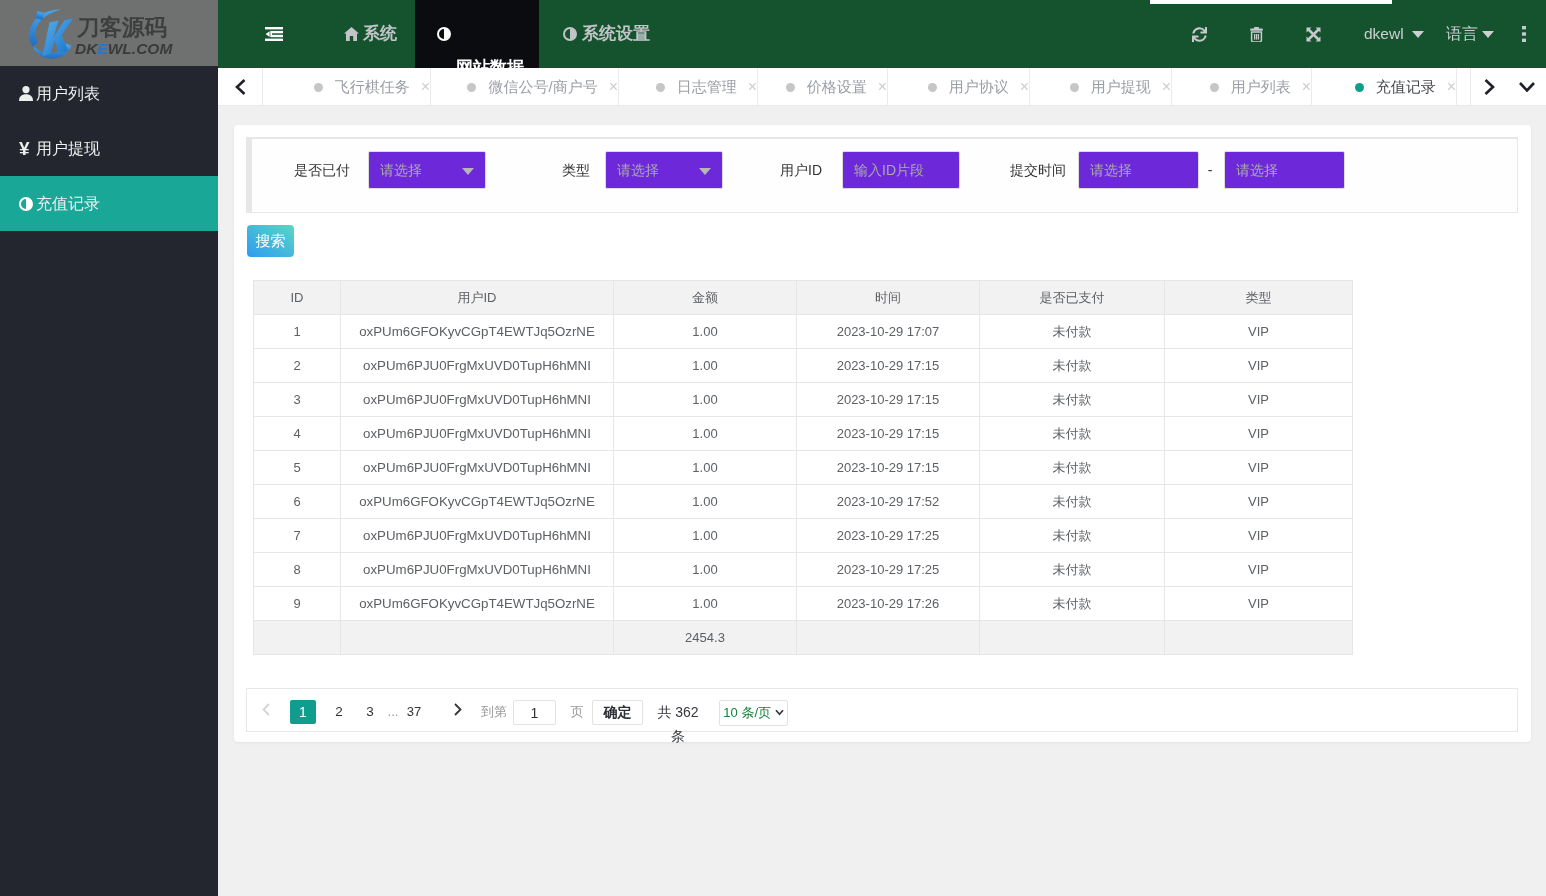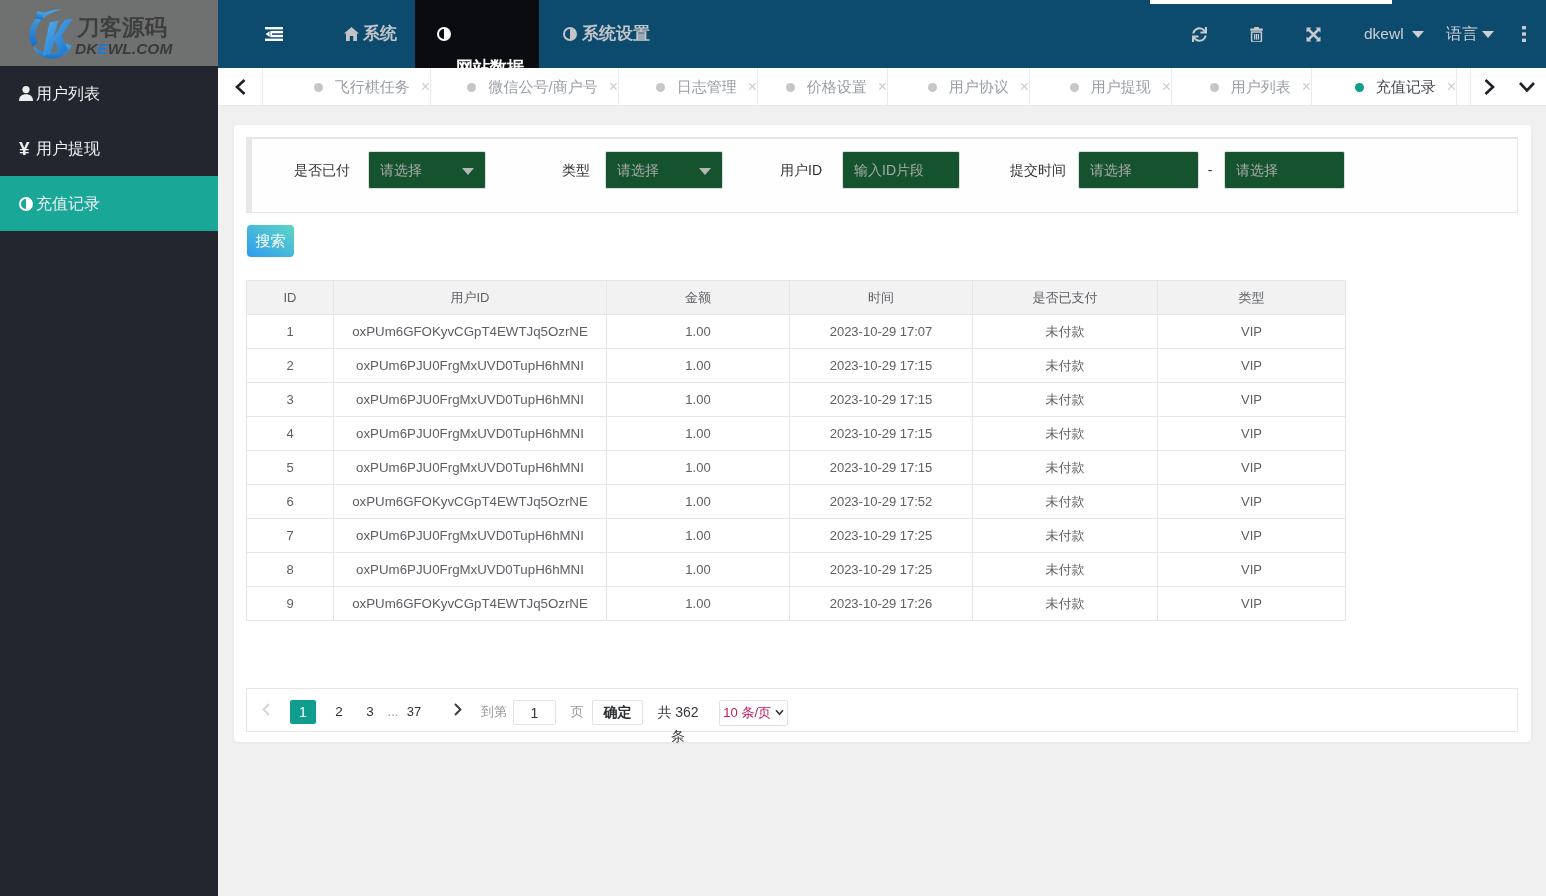--- a/index.html
+++ b/index.html
@@ -1,20 +1,20 @@
 <!DOCTYPE html>
 <html><head>
 <meta charset="utf-8">
 <style>
 * { margin:0; padding:0; box-sizing:border-box; }
 html,body { width:1546px; height:896px; }
 body { font-family:"Liberation Sans", sans-serif; background:#f0f0f1; position:relative; overflow:hidden; }
 
 
-#header { position:absolute; left:0; top:0; width:1546px; height:68px; background:#0c4a6e; }
+#header { position:absolute; left:0; top:0; width:1546px; height:68px; background:#14532d; }
 #logo { position:absolute; left:0; top:0; width:218px; height:66px; background:#6f7070; }
 #topstrip { position:absolute; left:1150px; top:0; width:242px; height:4px; background:#ffffff; z-index:5; }
 .navitem { position:absolute; top:0; height:68px; line-height:68px; color:#c2c4c8; font-size:17px; font-weight:bold; }
 #nav-active { position:absolute; left:415px; top:0; width:124px; height:68px; background:#0b0c0f; }
 .hicon { position:absolute; top:0; height:68px; display:flex; align-items:center; }
 .htext { position:absolute; top:0; height:56px; line-height:68px; color:#cdcfd2; font-size:18px; }
 .hcaret { position:absolute; top:31px; width:0; height:0; border-left:6px solid transparent; border-right:6px solid transparent; border-top:7px solid #cdcfd2; }
 
 
 #tabbar { position:absolute; left:218px; top:68px; width:1328px; height:38px; background:#ffffff; border-bottom:1px solid #e9e9e9; }
@@ -30,27 +30,27 @@
 .sideitem { position:relative; height:55px; line-height:55px; color:#eeeff0; font-size:16px; padding-left:36px; }
 .sideitem.active { background:#19a797; }
 .sideitem .sic { position:absolute; left:19px; top:0; height:55px; display:flex; align-items:center; }
 
 
 #card { position:absolute; left:234px; top:125px; width:1297px; height:617px; background:#ffffff; border-radius:4px; box-shadow:0 1px 3px rgba(0,0,0,0.06); }
 
 
 #filter { position:absolute; left:12px; top:12px; width:1272px; height:76px; background:#fefefe; border:solid #e7e7e7; border-width:2px 1px 1px 6px; }
 .flabel { position:absolute; top:26px; height:38px; line-height:38px; font-size:14px; color:#333; text-align:right; }
-.fselect { position:absolute; top:26px; height:38px; background:#14532d; border:1px solid #dcdcdc; border-radius:2px; font-size:14px; color:#ababab; line-height:36px; padding-left:11px; }
+.fselect { position:absolute; top:26px; height:38px; background:#6d28d9; border:1px solid #dcdcdc; border-radius:2px; font-size:14px; color:#ababab; line-height:36px; padding-left:11px; }
 .fselect .caret { position:absolute; right:11px; top:16px; width:0; height:0; border-left:6px solid transparent; border-right:6px solid transparent; border-top:7px solid #b7b7b7; }
 
 #searchbtn { position:absolute; left:13px; top:100px; width:47px; height:32px; border-radius:4px; background:linear-gradient(to top right, #2e9bf2, #5cd6c3); color:#fff; font-size:15px; text-align:center; line-height:32px; }
 
 
-#tbl { position:absolute; left:12px; top:155px; border-collapse:collapse; table-layout:fixed; }
+#tbl { position:absolute; left:19px; top:155px; border-collapse:collapse; table-layout:fixed; }
 #tbl td { border:1px solid #e6e6e6; height:34px; text-align:center; font-size:13px; color:#5d6064; padding:0; }
 #tbl tr.head td { background:#f2f2f2; color:#5e6166; }
 #tbl tr.total td { background:#f2f2f2; }
 #tbl td.u { font-size:13.3px; }
 
 
 #pager { position:absolute; left:12px; top:563px; width:1272px; height:44px; border:1px solid #e7e7e7; font-size:13px; color:#333; }
 .pg { position:absolute; top:11px; height:24px; line-height:24px; text-align:center; }
 .pgbox { border:1px solid #e2e2e2; border-radius:2px; background:#fff; }
 </style>
@@ -290,20 +290,28 @@
           <td>未付款</td>
           <td>VIP</td>
         </tr>
     <tr>
           <td>9</td>
           <td class="u">oxPUm6GFOKyvCGpT4EWTJq5OzrNE</td>
           <td>1.00</td>
           <td>2023-10-29 17:26</td>
           <td>未付款</td>
           <td>VIP</td>
+        </tr>
+    <tr class="total">
+          <td></td>
+          <td></td>
+          <td>2454.3</td>
+          <td></td>
+          <td></td>
+          <td></td>
         </tr>
   </tbody>
     </table>
 
   <div id="pager">
     <div class="pg" style="left:9px; width:20px;"><svg width="8" height="13" viewBox="0 0 8 13">
           <path d="M7 1 L1.5 6.5 L7 12" stroke="#d4d4d4" stroke-width="1.8" fill="none"></path>
         </svg></div>
     <div class="pg" style="left:43px; width:26px; background:#0f9d8d; color:#fff; border-radius:2px; font-size:14px;">1</div>
     <div class="pg" style="left:82px; width:20px; font-size:13.5px;">2</div>
@@ -311,17 +319,17 @@
     <div class="pg" style="left:136px; width:20px; color:#999;">...</div>
     <div class="pg" style="left:154px; width:26px; font-size:13px;">37</div>
     <div class="pg" style="left:201px; width:20px;"><svg width="8" height="13" viewBox="0 0 8 13">
           <path d="M1 1 L6.5 6.5 L1 12" stroke="#33363c" stroke-width="1.8" fill="none"></path>
         </svg></div>
     <div class="pg" style="left:228px; width:38px; color:#999; font-size:13px;">到第</div>
     <div class="pg pgbox" style="left:266px; width:43px; height:25px; font-size:14px;">1</div>
     <div class="pg" style="left:320px; width:20px; color:#999; font-size:13px;">页</div>
     <div class="pg pgbox" style="left:345px; width:51px; height:25px; line-height:23px; font-weight:bold; font-size:14px; color:#2d3035;">确定</div>
     <div class="pg" style="left:403px; width:56px; font-size:14px; color:#33363c;">共 362 条</div>
-    <div class="pg pgbox" style="left:472px; width:69px; height:26px; line-height:24px; font-size:13px; color:#be185d;">10 条/页 <svg width="9" height="7" viewBox="0 0 9 7" style="vertical-align:1px;">
+    <div class="pg pgbox" style="left:472px; width:69px; height:26px; line-height:24px; font-size:13px; color:#15803d;">10 条/页 <svg width="9" height="7" viewBox="0 0 9 7" style="vertical-align:1px;">
           <path d="M1 1.2 L4.5 5.2 L8 1.2" stroke="#33363c" stroke-width="1.7" fill="none"></path>
         </svg></div>
   </div>
 </div>
 
 </body></html>

